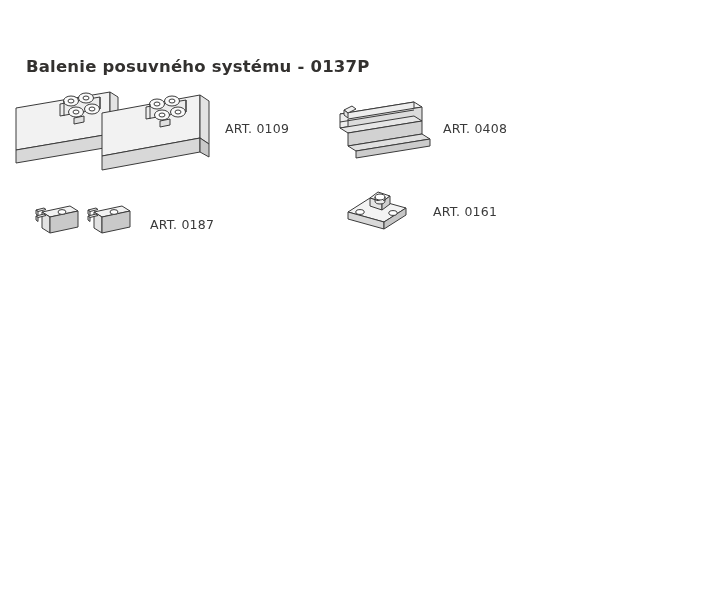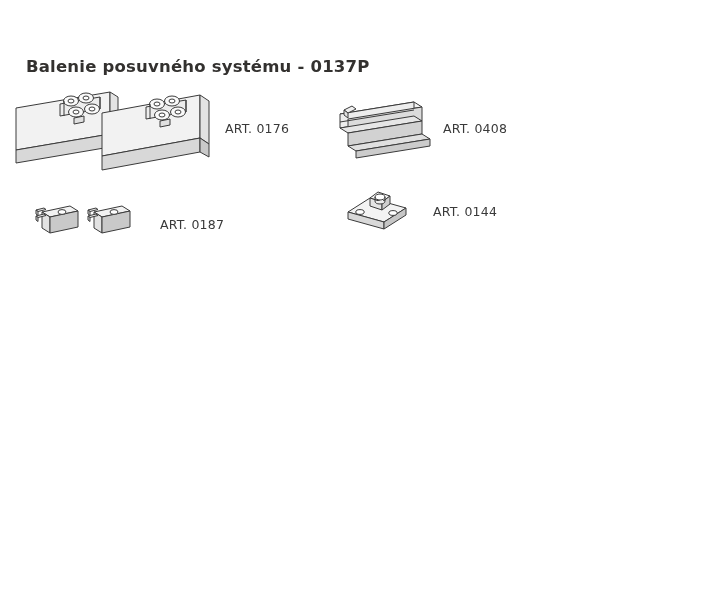--- a/index.html
+++ b/index.html
@@ -37,21 +37,21 @@
     letter-spacing: 0.2px;
   }
   
   #part-0137 { left: 14px; top: 88px; width: 200px; height: 90px; }
   #label-0137 { left: 225px; top: 121px; }
 
   #part-0229 { left: 336px; top: 100px; width: 96px; height: 70px; }
   #label-0229 { left: 443px; top: 121px; }
 
   #part-0187 { left: 34px; top: 198px; width: 104px; height: 46px; }
-  #label-0187 { left: 160px; top: 217px; }
+  #label-0187 { left: 150px; top: 217px; }
 
   #part-0106 { left: 344px; top: 188px; width: 66px; height: 48px; }
   #label-0106 { left: 433px; top: 204px; }
 
   svg { display: block; overflow: visible; }
 </style>
 </head>
 <body>
 
 <div id="page-title">Balenie posuvného systému - 0137P</div>
@@ -92,21 +92,21 @@
       <ellipse cx="148" cy="27" rx="3" ry="2" fill="#ffffff"></ellipse>
       <ellipse cx="164" cy="24" rx="7.5" ry="5" fill="#fafafa"></ellipse>
       <ellipse cx="164" cy="24" rx="3" ry="2" fill="#ffffff"></ellipse>
       <path d="M136 16 L136 31 M172 12 L172 24"></path>
 
       <path d="M60 30 L70 28 L70 34 L60 36 Z" fill="#e0e0e0"></path>
       <path d="M146 33 L156 31 L156 37 L146 39 Z" fill="#e0e0e0"></path>
     </g>
   </svg>
 </div>
-<div class="part-label" id="label-0137">ART. 0176</div>
+<div class="part-label" id="label-0137">ART. 0109</div>
 
 <div class="part" id="part-0229">
   <svg width="96" height="70" viewBox="0 0 96 70">
     <g fill="none" stroke="#3b3b3b" stroke-width="1" stroke-linejoin="round">
 
       <path d="M4 14 L78 2 L86 7 L12 19 Z" fill="#f4f4f4"></path>
 
       <path d="M4 14 L4 28 L78 16 L78 2 Z" fill="#ededed"></path>
 
       <path d="M12 19 L12 33 L86 21 L86 7 Z" fill="#dcdcdc"></path>
@@ -171,13 +171,13 @@
       <path d="M26 10 L34 4 L46 8 L38 14 Z" fill="#f6f6f6"></path>
       <path d="M26 10 L26 18 L38 22 L38 14 Z" fill="#e4e4e4"></path>
       <path d="M38 14 L38 22 L46 16 L46 8 Z" fill="#cfcfcf"></path>
 
       <ellipse cx="36" cy="9" rx="5" ry="3" fill="#ffffff"></ellipse>
       <path d="M31 9 L31 13 M41 9 L41 13"></path>
       <path d="M31 13 A5 3 0 0 0 41 13" fill="#ececec"></path>
     </g>
   </svg>
 </div>
-<div class="part-label" id="label-0106">ART. 0144</div>
+<div class="part-label" id="label-0106">ART. 0161</div>
 
 </body></html>

